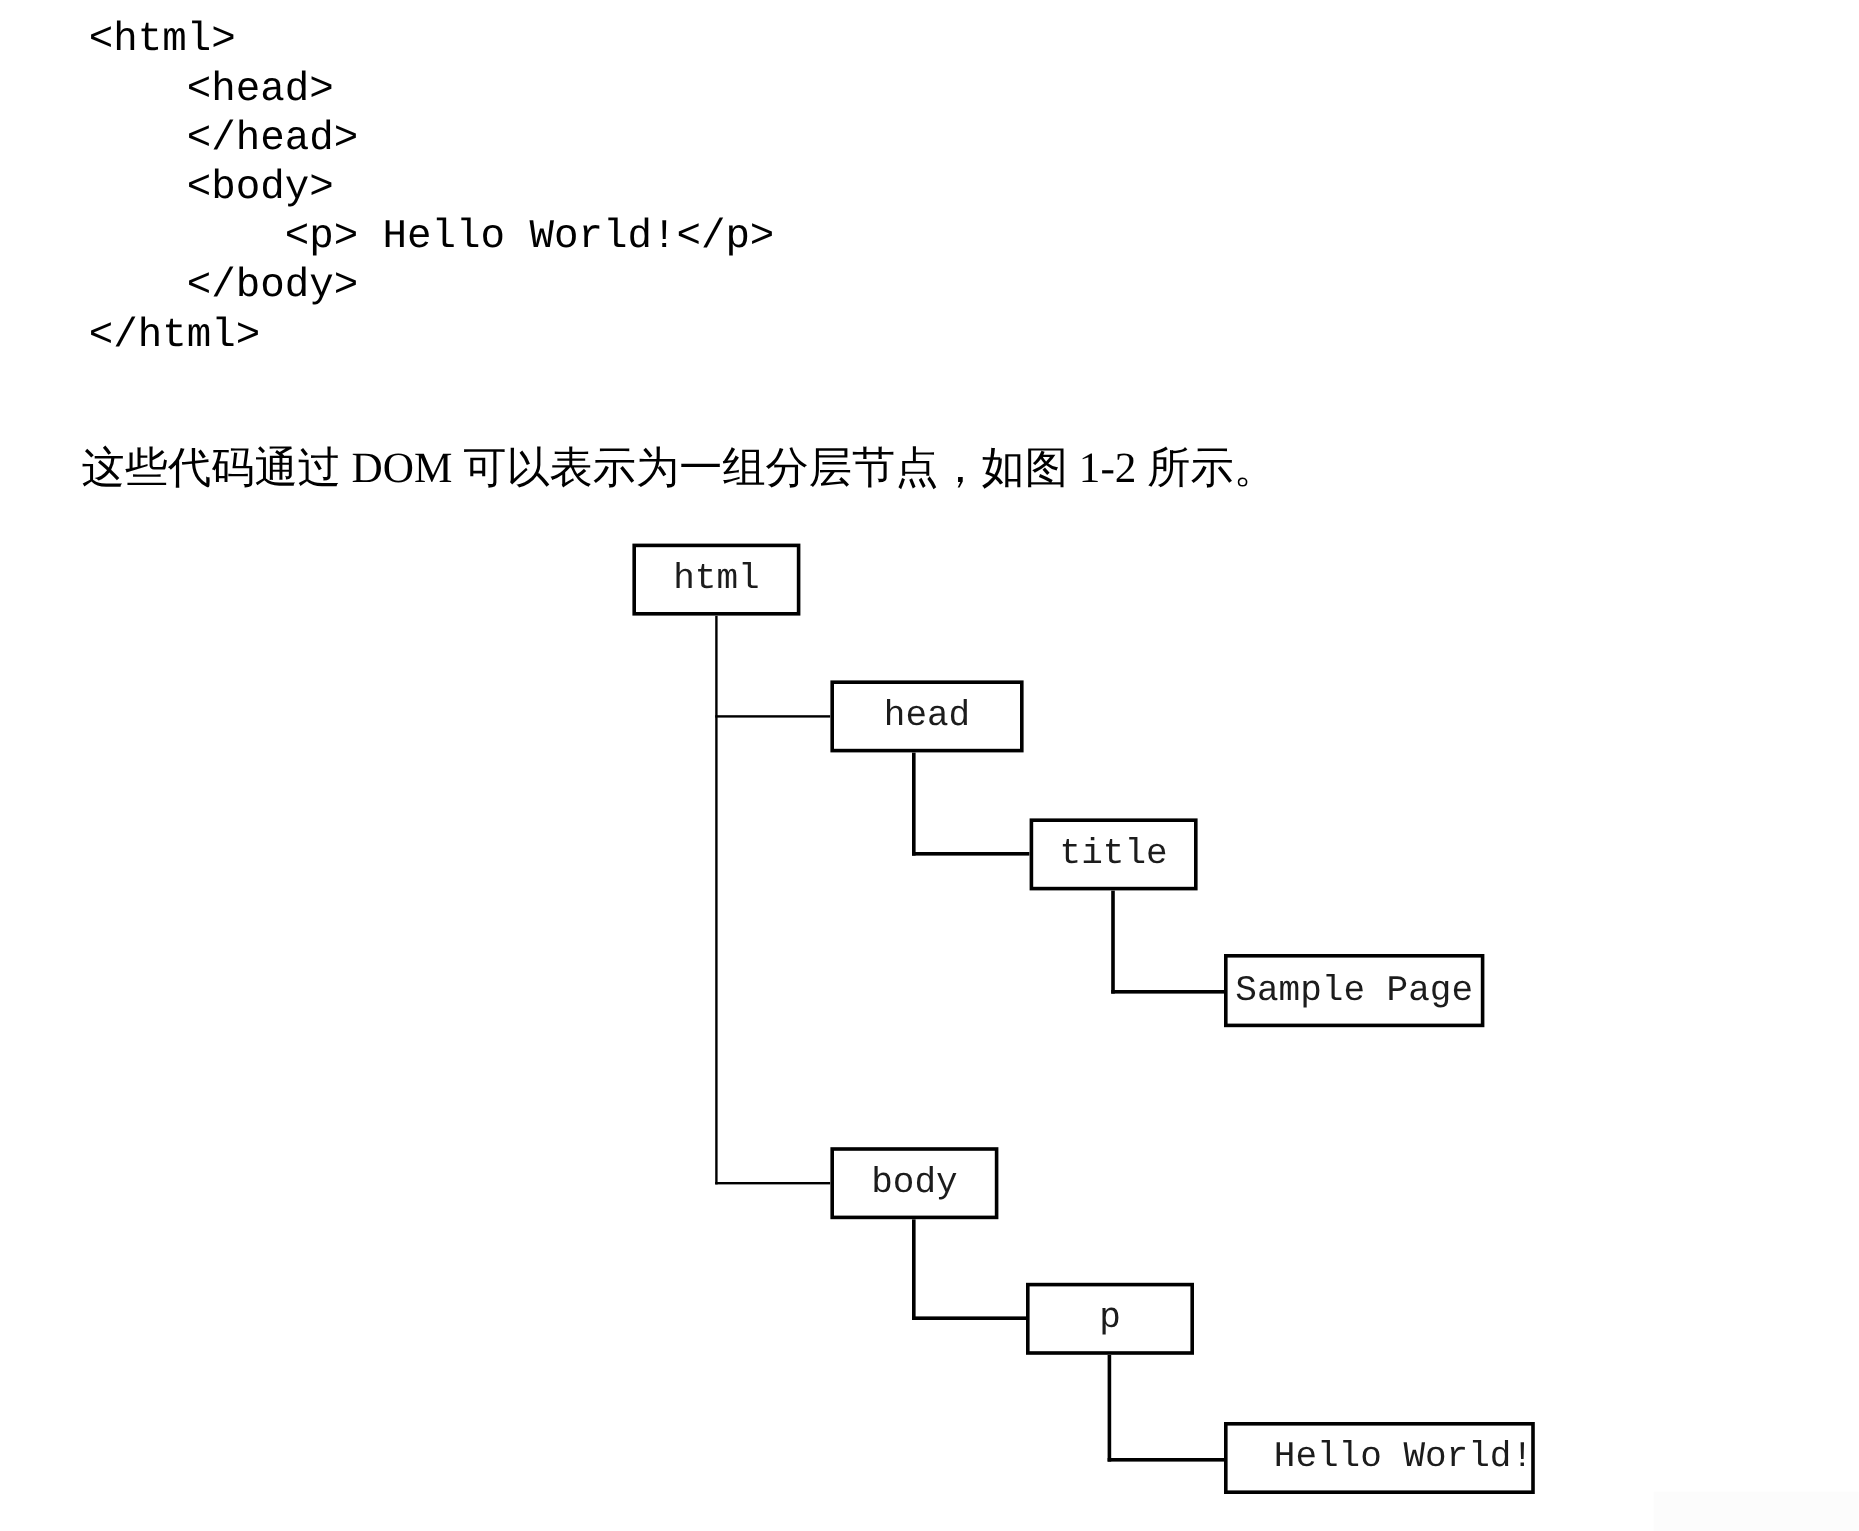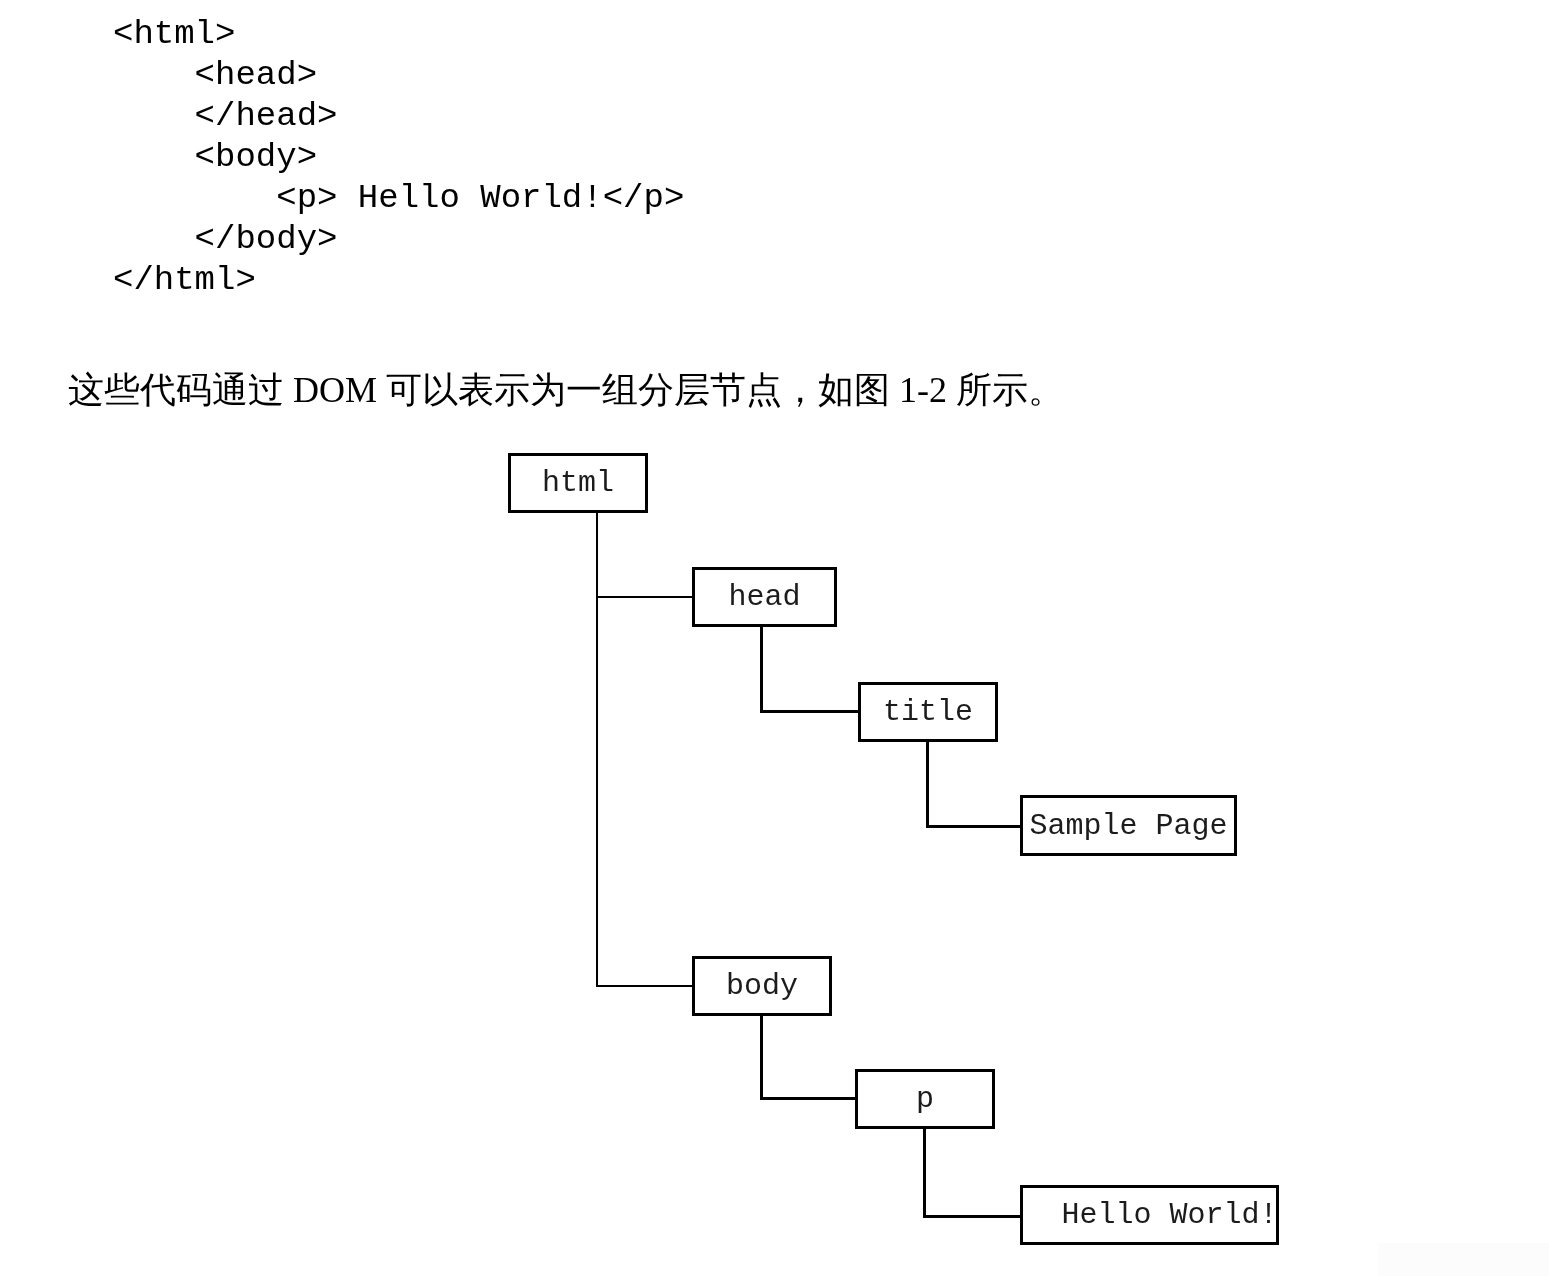--- a/index.html
+++ b/index.html
@@ -13,21 +13,20 @@
   }
   
   #code-block {
     position: absolute;
     left: 74px;
     top: 14px;
     font-family: "Liberation Mono", "DejaVu Sans Mono", monospace;
     font-size: 34px;
     line-height: 41px;
     color: #000000;
-    margin-left: 39px;
   }
   .code-line { white-space: pre; }
   
   #caption {
     position: absolute;
     left: 68px;
     top: 366px;
     margin: 0;
     font-family: "Liberation Serif", "DejaVu Serif", serif;
     font-size: 36px;
@@ -45,22 +44,22 @@
     justify-content: center;
     font-family: "Liberation Mono", "DejaVu Sans Mono", monospace;
     font-size: 30px;
     color: #1c1c1c;
     white-space: nowrap;
   }
   .edge {
     position: absolute;
     background: #000000;
   }
-  #node-html        { left: 508px;  top: 453px;  width: 140px; height: 60px; }
-  #node-head        { left: 692px;  top: 567px;  width: 145px; height: 60px; }
+  #node-html        { left: 527px;  top: 453px;  width: 140px; height: 60px; }
+  #node-head        { left: 692px;  top: 567px;  width: 161px; height: 60px; }
   #node-title       { left: 858px;  top: 682px;  width: 140px; height: 60px; }
   #node-sample-page { left: 1020px; top: 795px;  width: 217px; height: 61px; }
   #node-body        { left: 692px;  top: 956px;  width: 140px; height: 60px; text-align: center; }
   #node-p           { left: 855px;  top: 1069px; width: 140px; height: 60px; }
   #node-hello-world { left: 1020px; top: 1185px; width: 259px; height: 60px; padding-left: 40px; }
 
   #edge-trunk          { left: 596px; top: 513px;  width: 2px;  height: 474px; }
   #edge-branch-head    { left: 596px; top: 596px;  width: 96px; height: 2px; }
   #edge-branch-body    { left: 596px; top: 985px;  width: 96px; height: 2px; }
   #edge-head-title-v   { left: 760px; top: 627px;  width: 3px;  height: 86px; }

